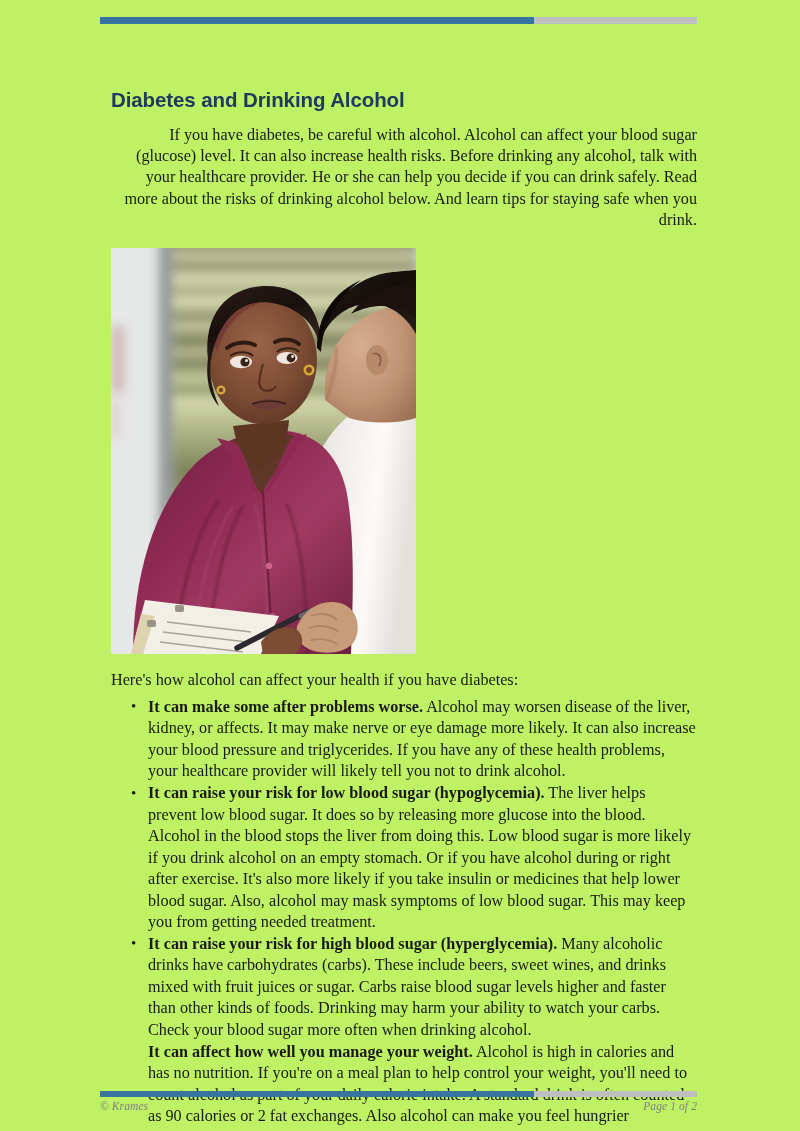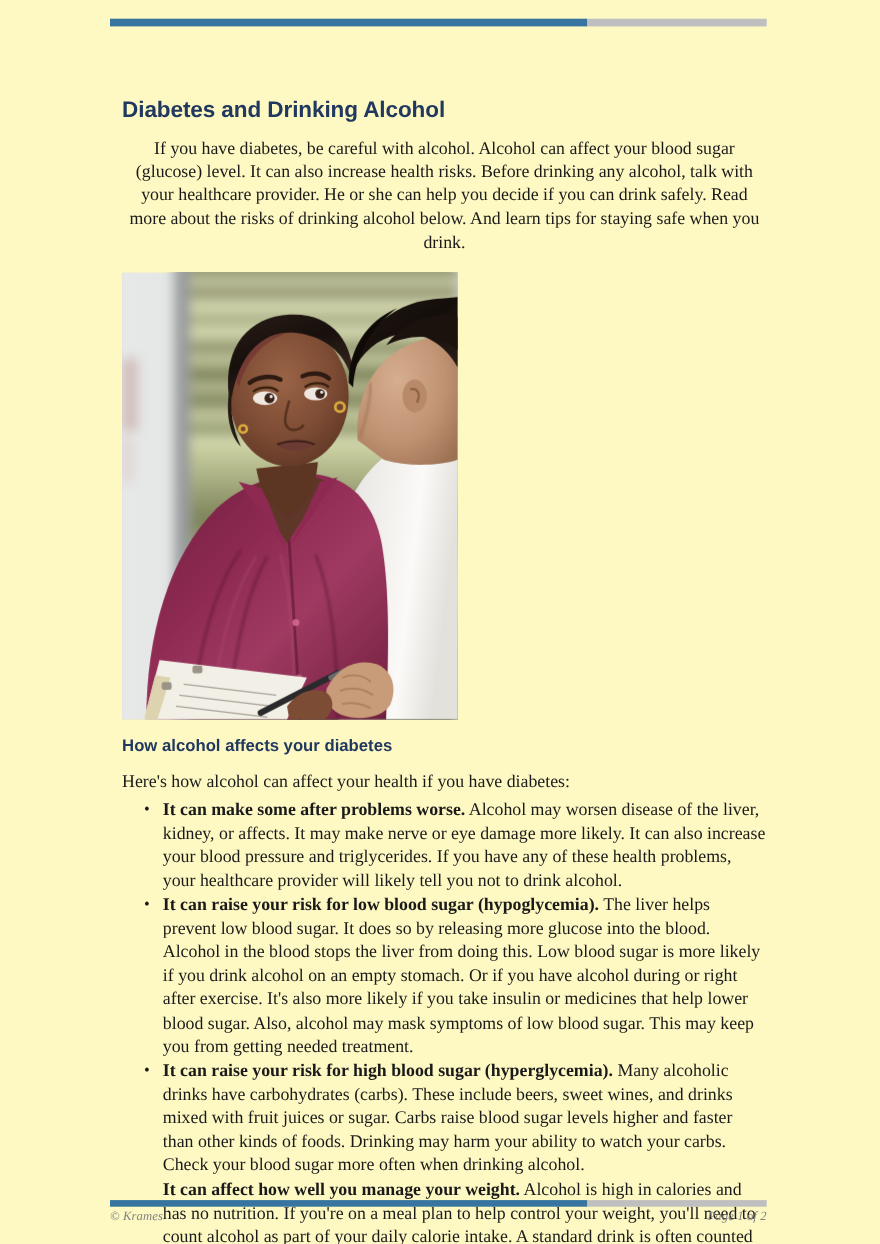--- a/index.html
+++ b/index.html
@@ -13,21 +13,21 @@
     position: relative;
     font-family: "Liberation Serif", serif;
     color: #1a1a1a;
     overflow: hidden;
   }
 
   
   .page {
     position: absolute;
     inset: 0;
-    background: #fef9c3;
+    background: #bef264;
   }
 
   
   .rule {
     position: absolute;
     left: 100px;
     width: 597px;
     height: 7px;
     display: flex;
   }
@@ -77,21 +77,21 @@
     line-height: 1.15;
     color: #21385f;
     letter-spacing: -0.1px;
   }
 
   p.intro {
     margin: 0;
     font-size: 16.2px;
     line-height: 1.32;
     color: #1a1a1a;
-    text-align: center;
+    text-align: right;
   }
 
   h2.section-title {
     margin: 0 0 11px 0;
     font-family: "Liberation Sans", sans-serif;
     font-weight: bold;
     font-size: 15.2px;
     line-height: 1.2;
     color: #21385f;
   }
@@ -353,21 +353,20 @@
             <path d="M200 392 C210 390 220 392 226 396"></path>
           </g>
 
           <path d="M150 394 C160 380 176 376 186 382 C194 388 192 400 184 406 L152 406 Z" fill="#7d4c34"></path>
         </g>
 
         <rect x="0" y="0" width="305" height="406" fill="none"></rect>
       </svg>
     </figure>
 
-    <h2 class="section-title">How alcohol affects your diabetes</h2>
 
     <p class="lead">Here's how alcohol can affect your health if you have diabetes:</p>
 
     <ul class="bullets">
       <li>
         <b>It can make some after problems worse.</b><span> Alcohol may worsen disease of the liver, kidney, or affects. It may make nerve or eye damage more likely. It can also increase your blood pressure and triglycerides. If you have any of these health problems, your healthcare provider will likely tell you not to drink alcohol.</span>
       </li>
       <li>
         <b>It can raise your risk for low blood sugar (hypoglycemia).</b><span> The liver helps prevent low blood sugar. It does so by releasing more glucose into the blood. Alcohol in the blood stops the liver from doing this. Low blood sugar is more likely if you drink alcohol on an empty stomach. Or if you have alcohol during or right after exercise. It's also more likely if you take insulin or medicines that help lower blood sugar. Also, alcohol may mask symptoms of low blood sugar. This may keep you from getting needed treatment.</span>
       </li>

